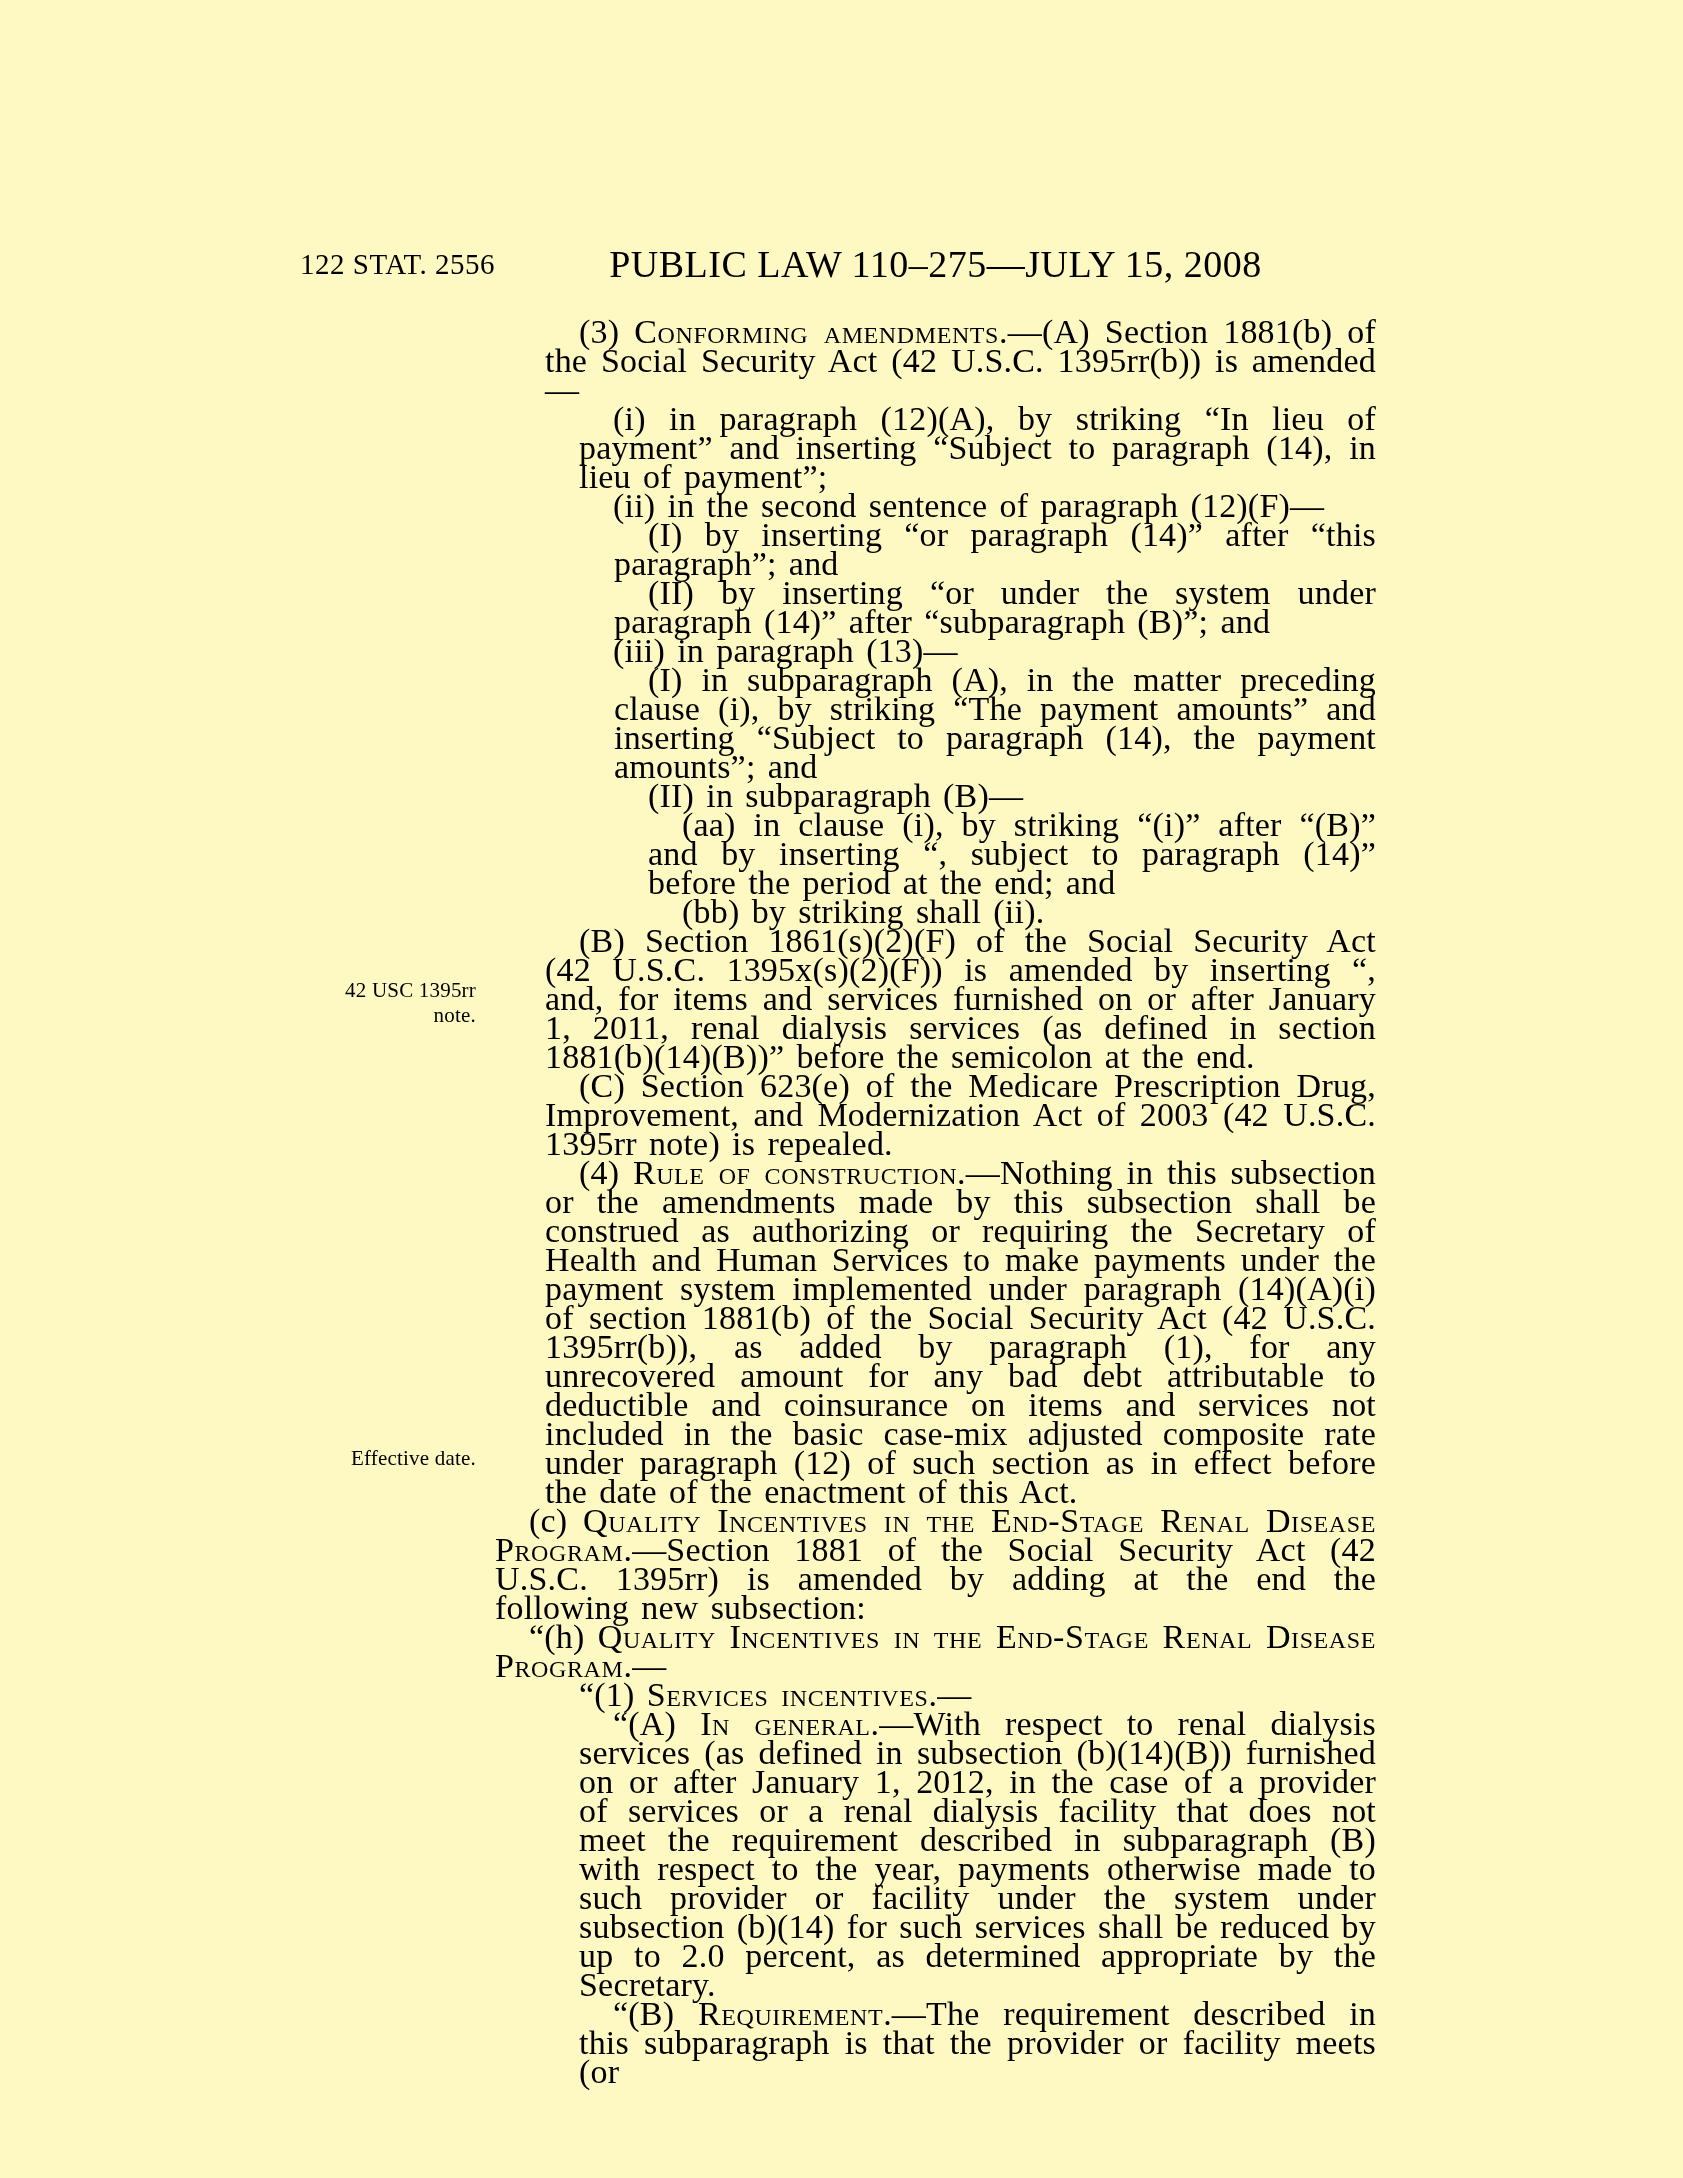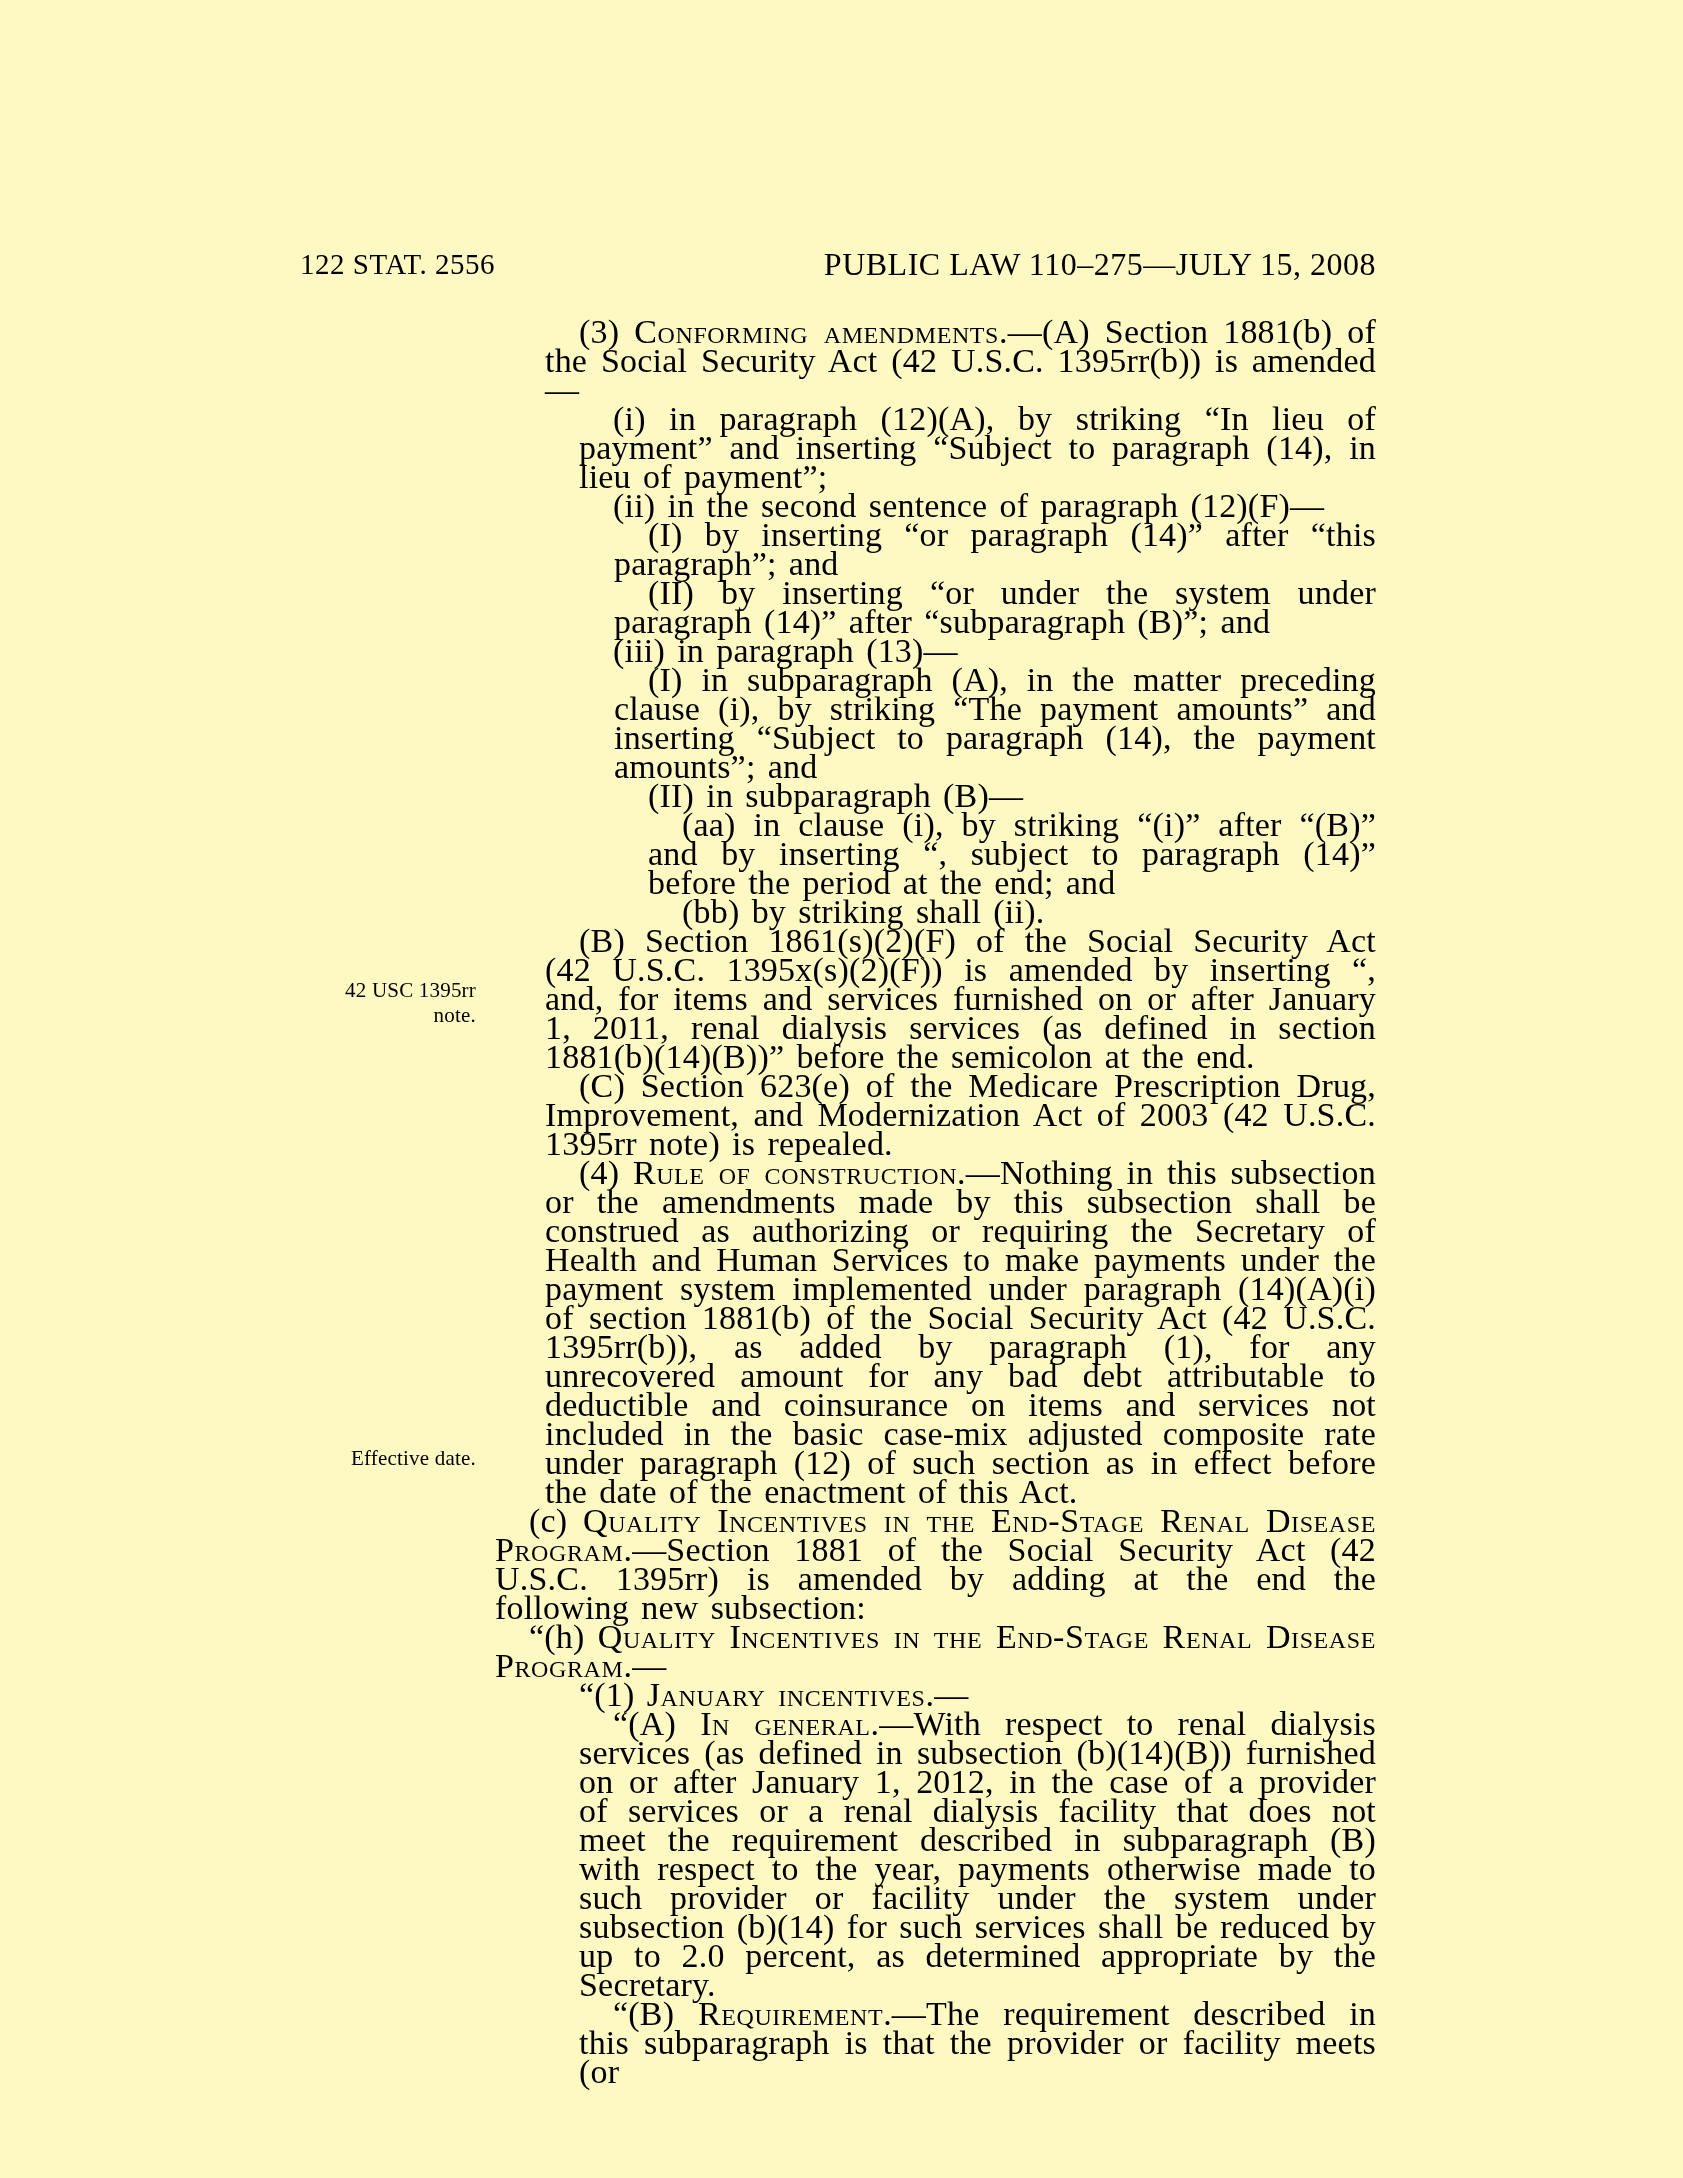--- a/index.html
+++ b/index.html
@@ -24,22 +24,22 @@
     font-size: 29px;
     line-height: 32px;
     letter-spacing: 0.5px;
     white-space: nowrap;
   }
   .law-title {
     position: absolute;
     left: 495px;
     top: 248px;
     width: 881px;
-    text-align: right;
-    font-size: 32px;
+    text-align: center;
+    font-size: 38px;
     line-height: 32px;
     letter-spacing: 0.5px;
     white-space: nowrap;
   }
   
   .body-column {
     position: absolute;
     left: 495px;
     top: 317px;
     width: 881px;
@@ -111,21 +111,21 @@
     <p class="para l1" id="para-subpara-B"><span>(B) Section 1861(s)(2)(F) of the Social Security Act (42 U.S.C. 1395x(s)(2)(F)) is amended by inserting “, and, for items and services furnished on or after January 1, 2011, renal dialysis services (as defined in section 1881(b)(14)(B))” before the semicolon at the end.</span></p>
 
     <p class="para l1" id="para-subpara-C"><span>(C) Section 623(e) of the Medicare Prescription Drug, Improvement, and Modernization Act of 2003 (42 U.S.C. 1395rr note) is repealed.</span></p>
 
     <p class="para l1" id="para-rule-of-construction"><span>(4) </span><span class="sc">Rule of construction</span><span>.—Nothing in this subsection or the amendments made by this subsection shall be construed as authorizing or requiring the Secretary of Health and Human Services to make payments under the payment system implemented under paragraph (14)(A)(i) of section 1881(b) of the Social Security Act (42 U.S.C. 1395rr(b)), as added by paragraph (1), for any unrecovered amount for any bad debt attributable to deductible and coinsurance on items and services not included in the basic case-mix adjusted composite rate under paragraph (12) of such section as in effect before the date of the enactment of this Act.</span></p>
 
     <p class="para l0" id="para-quality-incentives-c"><span>(c) </span><span class="sc">Quality Incentives in the End-Stage Renal Disease Program</span><span>.—Section 1881 of the Social Security Act (42 U.S.C. 1395rr) is amended by adding at the end the following new subsection:</span></p>
 
     <p class="para l0" id="para-quality-incentives-h"><span>“(h) </span><span class="sc">Quality Incentives in the End-Stage Renal Disease Program</span><span>.—</span></p>
 
-    <p class="para l1" id="para-quality-incentives-1"><span>“(1) </span><span class="sc">January incentives</span><span>.—</span></p>
+    <p class="para l1" id="para-quality-incentives-1"><span>“(1) </span><span class="sc">Services incentives</span><span>.—</span></p>
 
     <p class="para l2" id="para-in-general"><span>“(A) </span><span class="sc">In general</span><span>.—With respect to renal dialysis services (as defined in subsection (b)(14)(B)) furnished on or after January 1, 2012, in the case of a provider of services or a renal dialysis facility that does not meet the requirement described in subparagraph (B) with respect to the year, payments otherwise made to such provider or facility under the system under subsection (b)(14) for such services shall be reduced by up to 2.0 percent, as determined appropriate by the Secretary.</span></p>
 
     <p class="para l2" id="para-requirement"><span>“(B) </span><span class="sc">Requirement</span><span>.—The requirement described in this subparagraph is that the provider or facility meets (or</span></p>
 
   </div>
 </div>
 
 
 </body></html>

